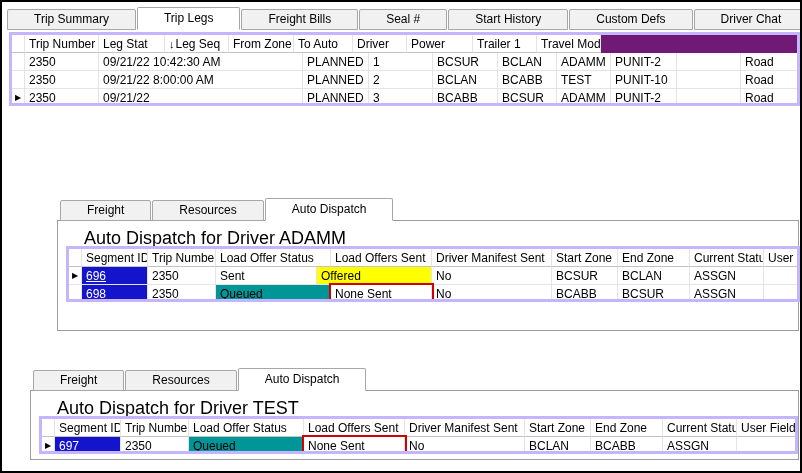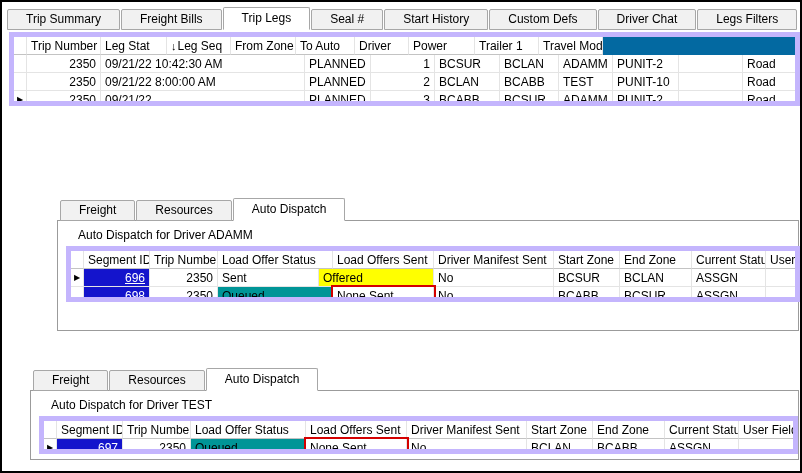--- a/index.html
+++ b/index.html
@@ -2,68 +2,68 @@
 <html style="--selected-bg: #1414cc; --offered-bg: #ffff00; --queued-bg: #009597; --flag-outline: #d40000;"><head>
 <meta charset="utf-8">
 <style>
   * { margin:0; padding:0; box-sizing:border-box; }
   body { background:#fff; font-family:"Liberation Sans", sans-serif; }
   .window{ position:relative; width:802px; height:473px; border:2px solid #000;
            background:#fff; overflow:hidden; }
 
   
   .tabbar{ position:absolute; display:flex; gap:1px; align-items:flex-end; z-index:3; }
-  .tab{ height:21px; line-height:19px; padding:0 18px; font-size:12px; color:#000;
+  .tab{ height:21px; line-height:19px; padding:0 26px; font-size:12px; color:#000;
         background:#f1f1f1; border:1px solid #a7a7a7; border-radius:2px 2px 0 0;
         white-space:nowrap; cursor:default; }
   .tab.active{ background:#fff; height:23px; line-height:21px; border-bottom-color:#fff; position:relative; z-index:4; }
   .top-tabs{ top:5px; left:5px; }
   .mid-tabs{ top:196px; left:58px; }
   .bot-tabs{ top:366px; left:31px; }
 
   
   .panel{ position:absolute; border:1px solid #9b9b9b; background:#fff; }
   .panel-mid{ left:55px; top:218px; width:742px; height:111px; }
   .panel-bot{ left:28px; top:388px; width:769px; height:70px; }
-  .panel-title{ position:absolute; left:20px; top:7px; font-size:12px; color:#000; white-space:nowrap; }
-
-  
-  .grid{ position:absolute; border:5px solid #c4b5fd; background:#0369a1; overflow:hidden; }
+  .panel-title{ position:absolute; left:26px; top:7px; font-size:18px; color:#000; white-space:nowrap; }
+
+  
+  .grid{ position:absolute; border:3px solid #c4b5fd; background:#701a75; overflow:hidden; }
   .grid-top{ left:7px; top:30px; width:791px; height:74px; }
   .grid-mid{ left:8px; top:25px; width:734px; height:56px; }
   .grid-bot{ left:8px; top:25px; width:759px; height:38px; }
   .grow{ display:flex; }
   .gcell{ flex:none; height:18px; line-height:16px; padding:1px 4px; font-size:12px; color:#000;
           border-right:1px solid #e4e4e4; border-bottom:1px solid #e4e4e4;
           white-space:nowrap; overflow:hidden; background:#fff; }
   .ghead .gcell{ border-bottom-color:#c3c3c3; }
   .selgut{ width:13px; padding:1px 1px; font-size:8px; line-height:15px; text-align:center; }
-  .num{ text-align:right; }
+  .num{ text-align:left; }
   .sorticon{ font-size:11px; margin-right:1px; }
   .selcell{ background:var(--selected-bg,#1414cc); color:#fff;text-decoration:underline; }
   .offered{ background:var(--offered-bg,#ffff00); }
   .queued{ background:var(--queued-bg,#009597); }
   .flagged{ outline:2px solid var(--flag-outline,#d40000); outline-offset:0; position:relative; z-index:2; }
 
   
   .t0{width:74px}.t1{width:204px}.t2{width:66px}.t3{width:64px}.t4{width:65px}
   .t5{width:59px}.t6{width:54px}.t7{width:66px}.t8{width:64px}.t9{width:64px}
   
   .m0{width:66px}.m1{width:68px}.m2{width:115px}.m3{width:101px}.m4{width:120px}
   .m5{width:66px}.m6{width:72px}.m7{width:74px}.m8{width:66px}
 </style>
 </head>
 <body>
 
 <div class="window">
 
   <div class="tabbar top-tabs">
     <div class="tab">Trip Summary</div>
+    <div class="tab active">Trip Legs</div>
     <div class="tab">Freight Bills</div>
-    <div class="tab active">Trip Legs</div>
     <div class="tab">Seal #</div>
     <div class="tab">Start History</div>
     <div class="tab">Custom Defs</div>
     <div class="tab">Driver Chat</div>
     <div class="tab">Legs Filters</div>
   </div>
 
   <div class="grid grid-top">
     <div class="grow ghead">
       <div class="gcell selgut"></div>

